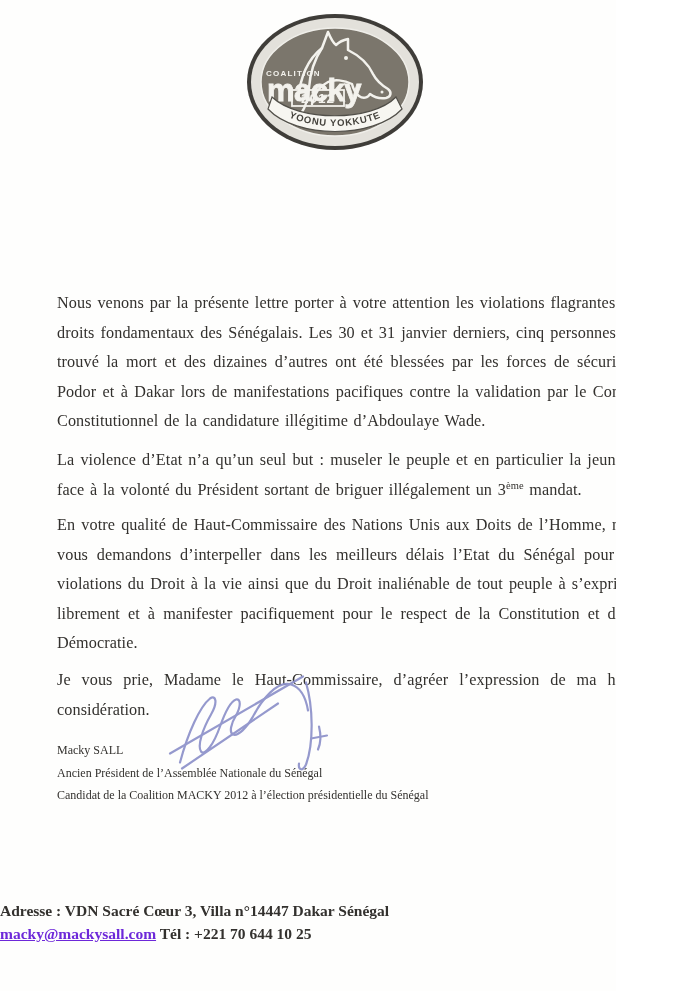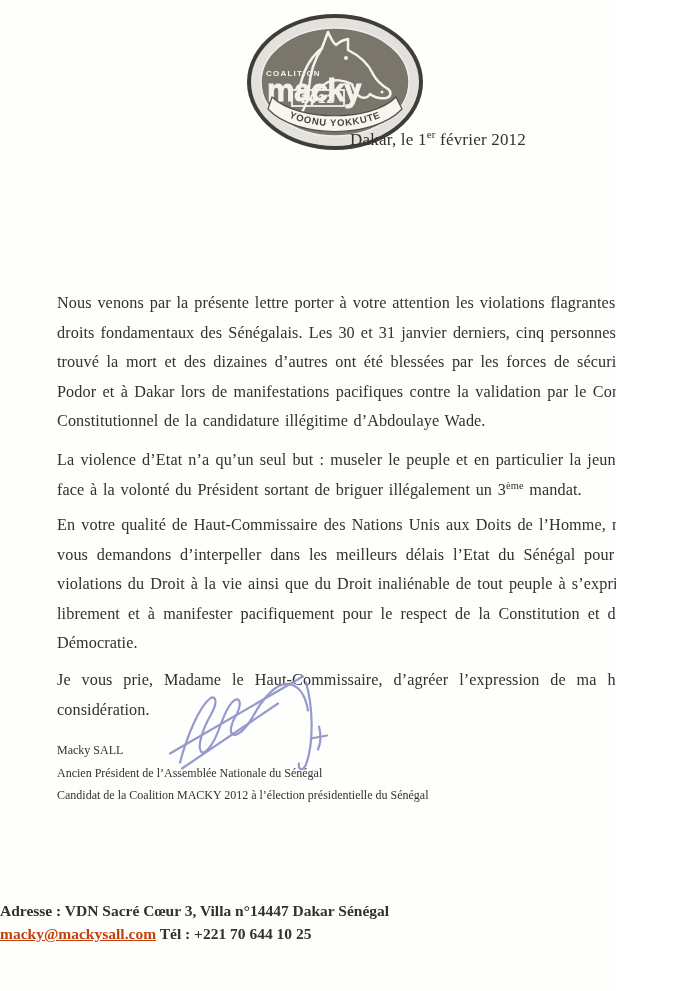--- a/index.html
+++ b/index.html
@@ -56,21 +56,21 @@
   .sig-block {
     position:absolute; left:57px; top:739px;
     font-size:12px; line-height:22.5px;
   }
 
   
   .footer {
     position:absolute; left:0; top:899px; width:700px;
     text-align:left; font-size:15.5px; font-weight:bold; line-height:23px;
   }
-  .email-link { color:#c2410c; text-decoration:underline; cursor:pointer; }
+  .email-link { color:#6d28d9; text-decoration:underline; cursor:pointer; }
 
   
   .logo-sans { font-family:"Liberation Sans", sans-serif; }
 </style>
 </head>
 <body>
 
 <div class="page">
 
   <div class="badge">
@@ -92,23 +92,20 @@
       <text class="logo-sans" x="72" y="91" font-size="13.5" font-weight="bold" letter-spacing="1" text-anchor="middle" fill="#f3f2ed">2012</text>
 
       <path d="M 22,97 C 50,127 128,127 156,97 L 150,85 C 126,110 52,110 26,85 Z" fill="#f7f6f1" stroke="#514f49" stroke-width="1.2"></path>
       <path id="ribbonArc" d="M 28,96 C 55,120 123,120 150,96" fill="none"></path>
       <text class="logo-sans" font-size="9.5" font-weight="bold" letter-spacing="0.8" fill="#45433d">
         <textPath href="#ribbonArc" startOffset="50%" text-anchor="middle">YOONU YOKKUTE</textPath>
       </text>
     </svg>
   </div>
 
-  <div class="date-line">
-    <span>Dakar, le 1</span><sup>er</sup><span> février 2012</span>
-  </div>
 
 
   <p class="para p1">Nous venons par la présente lettre porter à votre attention les violations flagrantes des droits fondamentaux des Sénégalais. Les 30 et 31 janvier derniers, cinq personnes ont trouvé la mort et des dizaines d’autres ont été blessées par les forces de sécurité à Podor et à Dakar lors de manifestations pacifiques contre la validation par le Conseil Constitutionnel de la candidature illégitime d’Abdoulaye Wade.</p>
 
   <p class="para p2">
     <span>La violence d’Etat n’a qu’un seul but : museler le peuple et en particulier la jeunesse face à la volonté du Président sortant de briguer illégalement un 3</span><sup>ème</sup><span> mandat.</span>
   </p>
 
   <p class="para p3">En votre qualité de Haut-Commissaire des Nations Unis aux Doits de l’Homme, nous vous demandons d’interpeller dans les meilleurs délais l’Etat du Sénégal pour ses violations du Droit à la vie ainsi que du Droit inaliénable de tout peuple à s’exprimer librement et à manifester pacifiquement pour le respect de la Constitution et de la Démocratie.</p>
 

